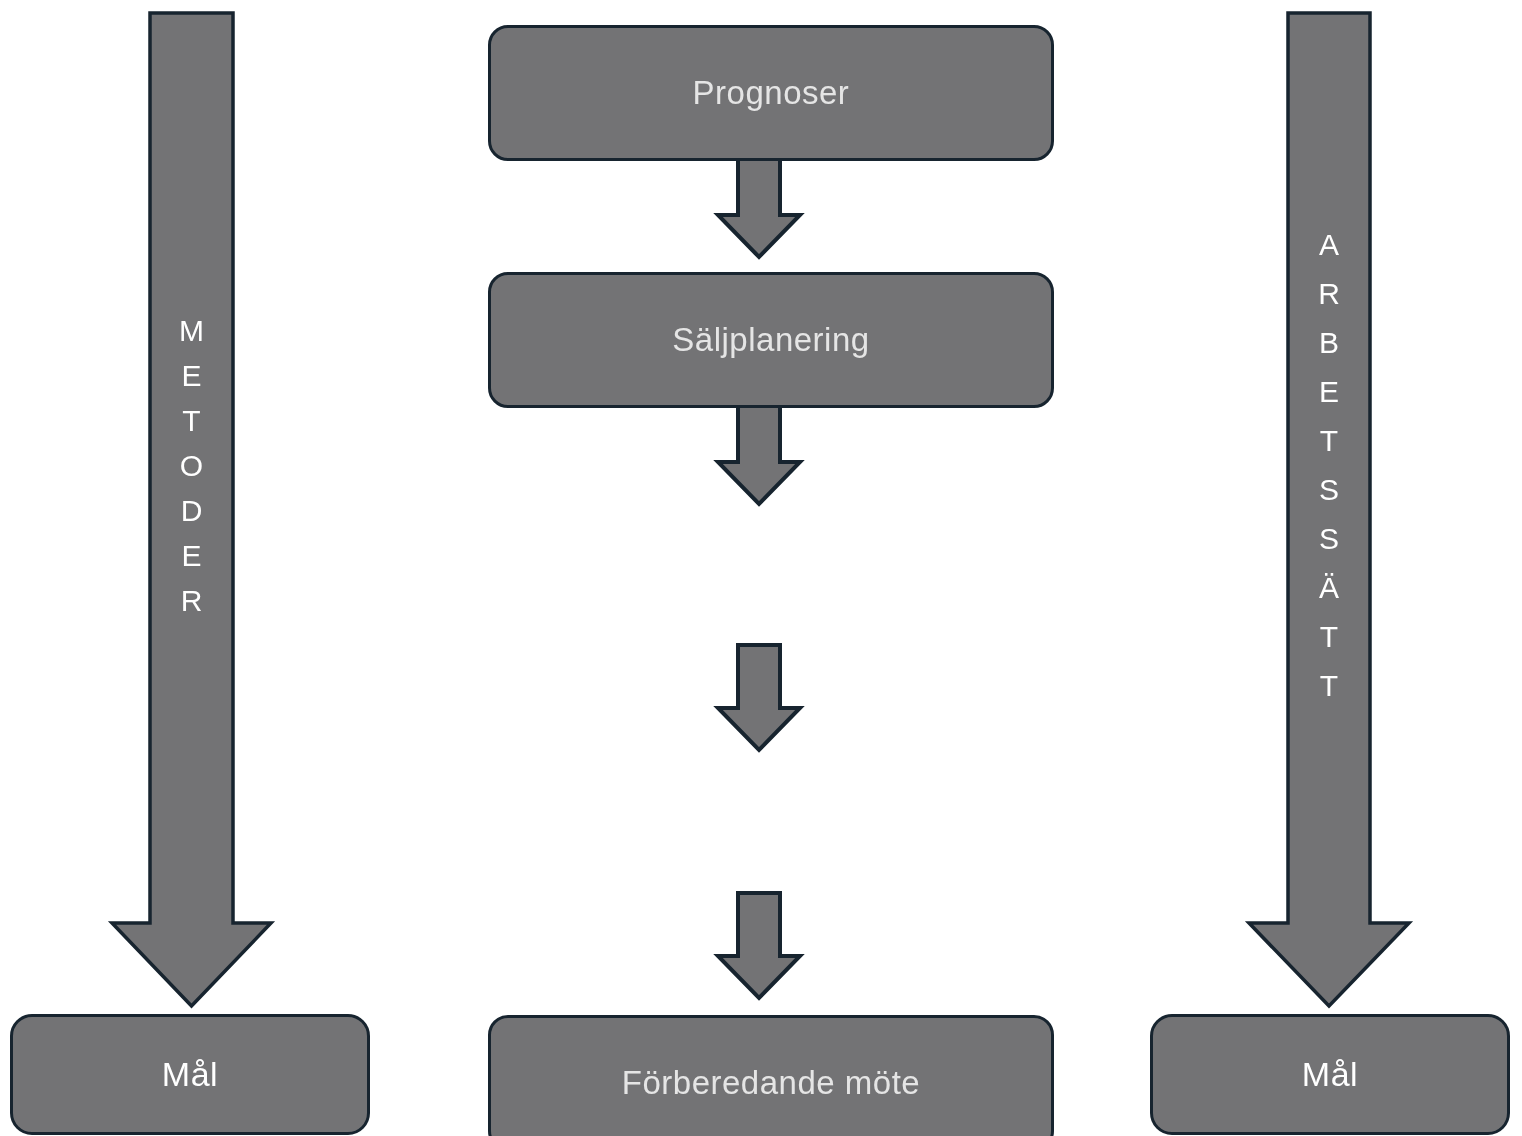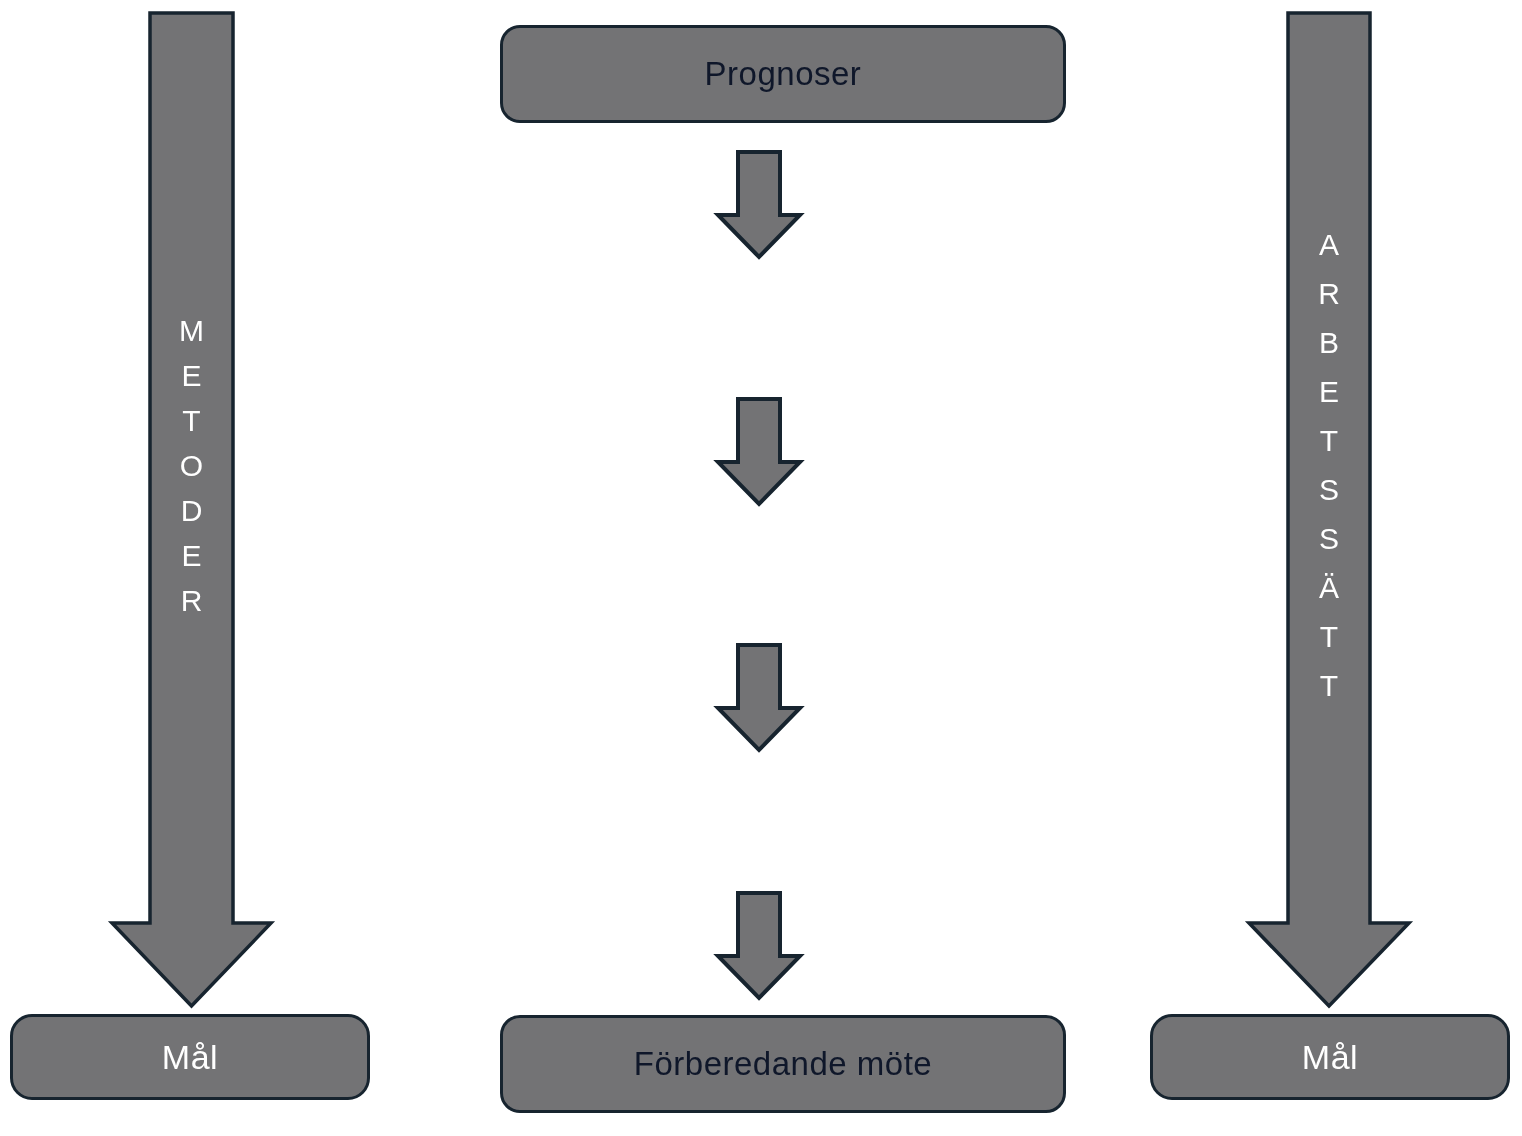--- a/index.html
+++ b/index.html
@@ -23,39 +23,39 @@
   .arrows-layer polygon {
     fill: #737375;
     stroke: #17242f;
     stroke-linejoin: miter;
   }
   .arrows-layer .big-arrow { stroke-width: 3.5px; }
   .arrows-layer .small-arrow { stroke-width: 4px; }
 
   .flow-box {
     position: absolute;
-    left: 500px;
+    left: 488px;
     width: 566px;
-    height: 98px;
+    height: 136px;
     box-sizing: border-box;
     background: #737375;
     border: 3px solid #17242f;
     border-radius: 20px;
     display: flex;
     align-items: center;
     justify-content: center;
-    color: #0f172a;
+    color: #e5e5e5;
     font-size: 33px;
     letter-spacing: 0.5px;
   }
   .goal-box {
     position: absolute;
     top: 1014px;
     width: 360px;
-    height: 86px;
+    height: 121px;
     box-sizing: border-box;
     background: #737375;
     border: 3.5px solid #17242f;
     border-radius: 22px;
     display: flex;
     align-items: center;
     justify-content: center;
     color: #ffffff;
     font-size: 34px;
     letter-spacing: 0.5px;
@@ -116,20 +116,23 @@
       <span>S</span>
       <span>Ä</span>
       <span>T</span>
       <span>T</span>
     </div>
 
   <div class="flow-box" style="top:25px">
     <span>Prognoser</span>
   </div>
 
+  <div class="flow-box" style="top:272px">
+    <span>Säljplanering</span>
+  </div>
 
 
 
   <div class="flow-box" style="top:1015px">
     <span>Förberedande möte</span>
   </div>
 
   <div class="goal-box goal-left">
     <span>Mål</span>
   </div>

